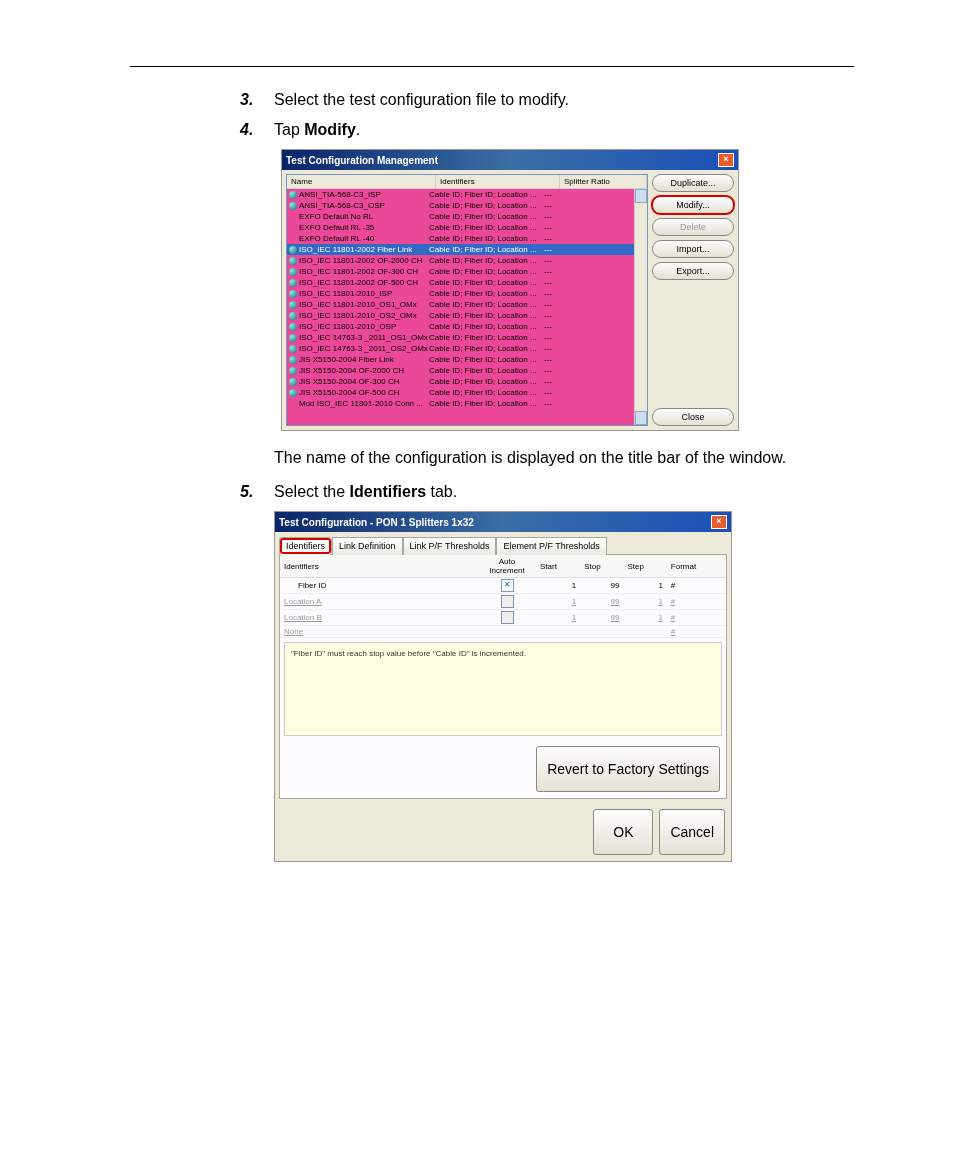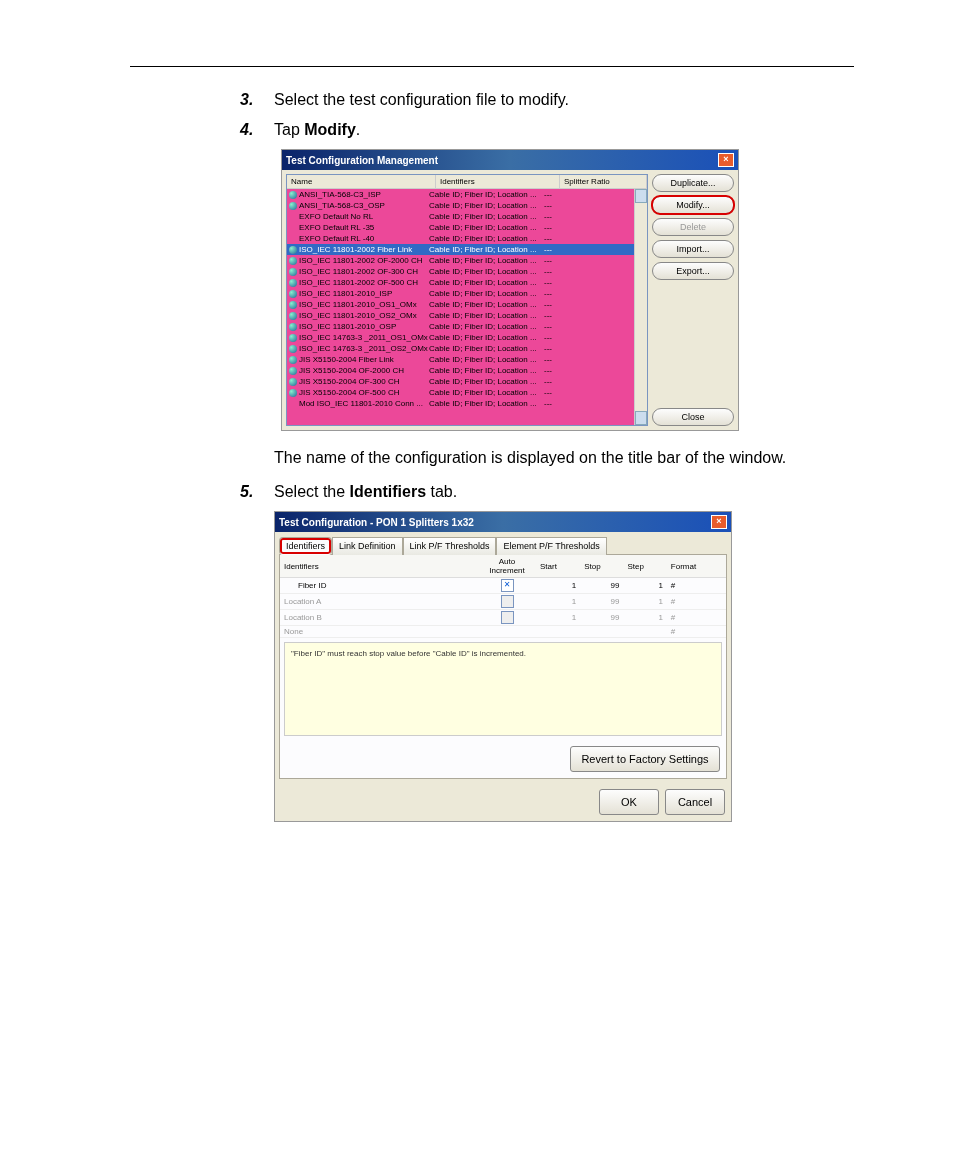--- a/index.html
+++ b/index.html
@@ -227,21 +227,21 @@
     border-bottom: 1px solid #ddd;
     background: #f7f7f4;
   }
   table.idtab td {
     padding: 1px 4px;
     border-bottom: 1px solid #eee;
     text-align: right;
   }
   table.idtab td:first-child { text-align: left; }
   table.idtab td.ai { text-align:center; }
-  tr.dimmed td { color:#999; }
+  tr.dimmed td { color:#999;text-decoration:underline; }
   .chk {
     display:inline-block;
     width:11px; height:11px;
     border:1px solid #7a95c0;
     background:#fff;
     text-align:center;
     line-height:9px;
     font-size:8px;
     color:#0a5bd6;
   }
@@ -256,22 +256,22 @@
     color:#333;
   }
   .btnrow {
     display:flex;
     justify-content:flex-end;
     gap:6px;
     padding:6px 6px;
   }
   .btnrow button {
     font-family: Tahoma, sans-serif;
-    font-size:11px;
-    padding:6px 10px;
+    font-size:14px;
+    padding:14px 10px;
     background: linear-gradient(to bottom, #fdfdfd, #e4e1d5);
     border:1px solid #888;
     border-radius:3px;
     min-width:60px;
   }
   .btnrow.wide button { min-width:150px; }
 
   
   .footer {
     position:absolute;

